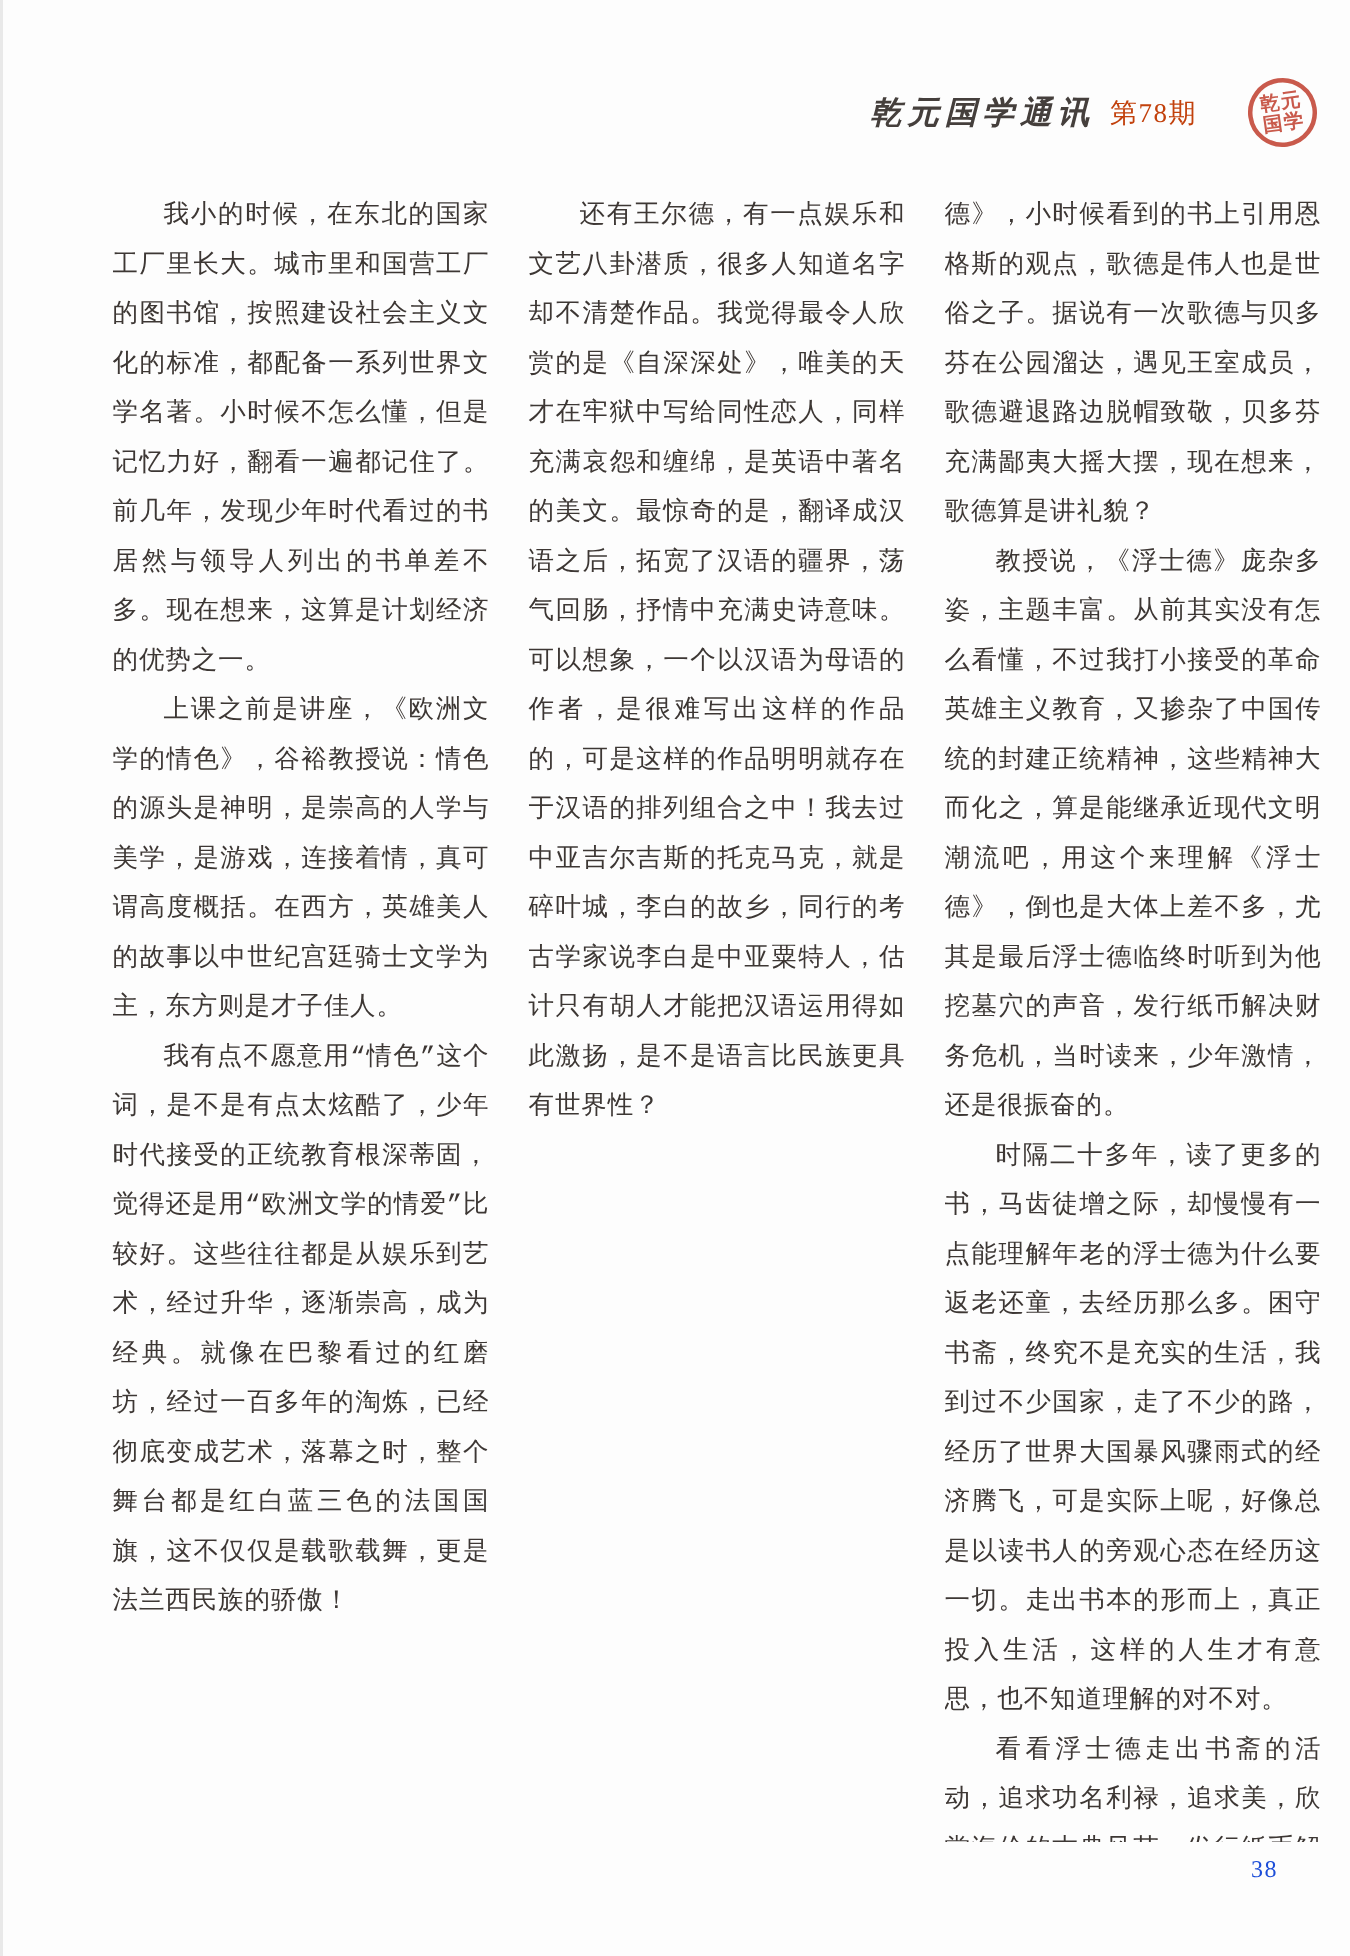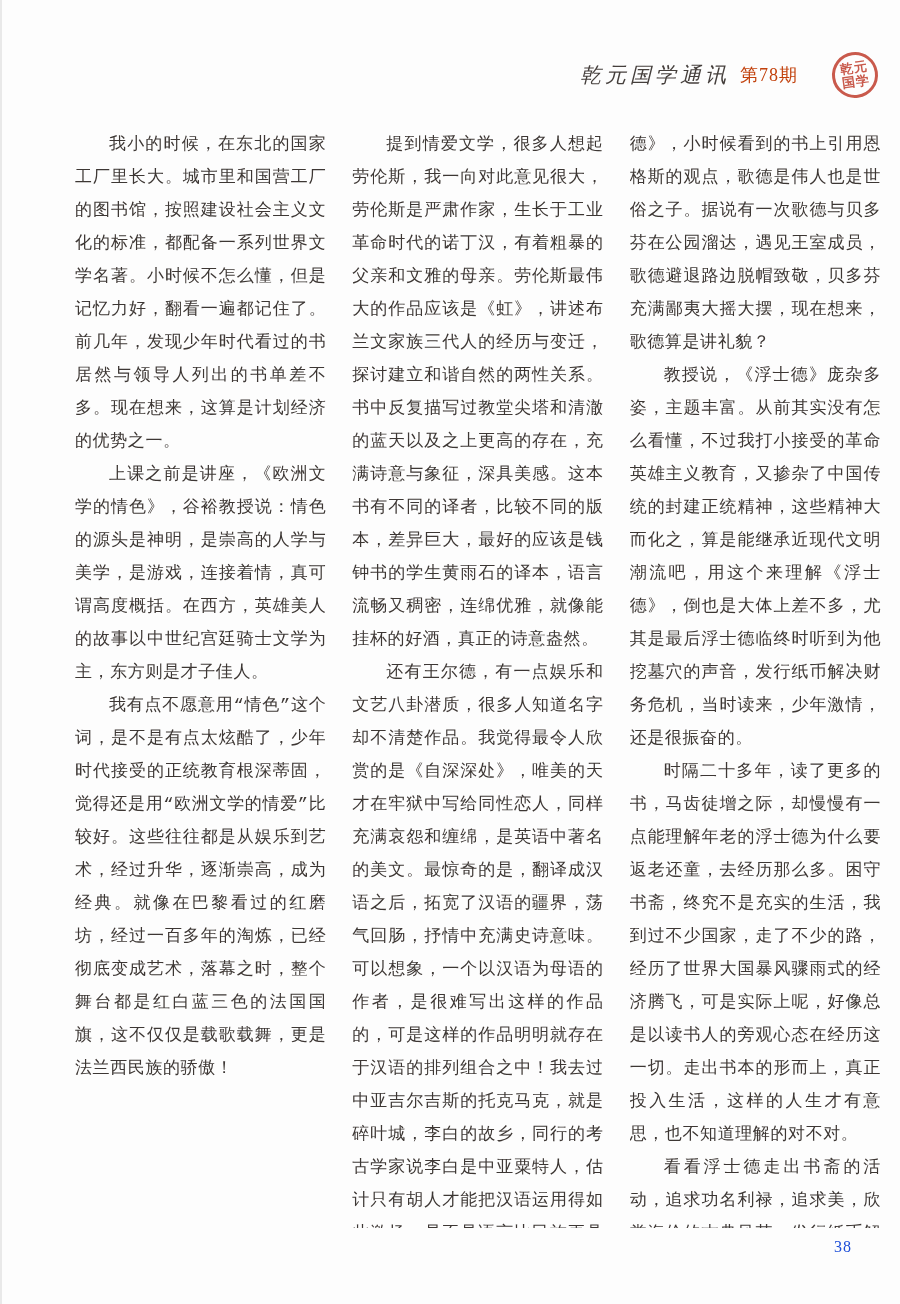--- a/index.html
+++ b/index.html
@@ -19,21 +19,21 @@
   .header{
     position:absolute;top:52px;right:0;left:0;height:52px;
   }
   .header-inner{
     position:absolute;right:18px;top:0;
     display:flex;align-items:center;
   }
   .journal-title{
     font-size:21px;
     font-style:italic;
-    font-weight:normal;
+    font-weight:bold;
     letter-spacing:4px;
     color:#453f3c;
   }
   .issue-no{
     font-size:18px;
     margin-left:10px;
     letter-spacing:1px;
     color:#c2410c;
   }
   .seal{
@@ -105,21 +105,20 @@
   </div>
 </div>
 
 <div class="columns">
   <div class="column">
       <p class="indent">我小的时候，在东北的国家工厂里长大。城市里和国营工厂的图书馆，按照建设社会主义文化的标准，都配备一系列世界文学名著。小时候不怎么懂，但是记忆力好，翻看一遍都记住了。前几年，发现少年时代看过的书居然与领导人列出的书单差不多。现在想来，这算是计划经济的优势之一。</p>
       <p class="indent">上课之前是讲座，《欧洲文学的情色》，谷裕教授说：情色的源头是神明，是崇高的人学与美学，是游戏，连接着情，真可谓高度概括。在西方，英雄美人的故事以中世纪宫廷骑士文学为主，东方则是才子佳人。</p>
       <p class="indent">我有点不愿意用“情色”这个词，是不是有点太炫酷了，少年时代接受的正统教育根深蒂固，觉得还是用“欧洲文学的情爱”比较好。这些往往都是从娱乐到艺术，经过升华，逐渐崇高，成为经典。就像在巴黎看过的红磨坊，经过一百多年的淘炼，已经彻底变成艺术，落幕之时，整个舞台都是红白蓝三色的法国国旗，这不仅仅是载歌载舞，更是法兰西民族的骄傲！</p>
     </div>
   <div class="column">
-      <p class="indent">提到情爱文学，很多人想起劳伦斯，我一向对此意见很大，劳伦斯是严肃作家，生长于工业革命时代的诺丁汉，有着粗暴的父亲和文雅的母亲。劳伦斯最伟大的作品应该是《虹》，讲述布兰文家族三代人的经历与变迁，探讨建立和谐自然的两性关系。书中反复描写过教堂尖塔和清澈的蓝天以及之上更高的存在，充满诗意与象征，深具美感。这本书有不同的译者，比较不同的版本，差异巨大，最好的应该是钱钟书的学生黄雨石的译本，语言流畅又稠密，连绵优雅，就像能挂杯的好酒，真正的诗意盎然。</p>
       <p class="indent">还有王尔德，有一点娱乐和文艺八卦潜质，很多人知道名字却不清楚作品。我觉得最令人欣赏的是《自深深处》，唯美的天才在牢狱中写给同性恋人，同样充满哀怨和缠绵，是英语中著名的美文。最惊奇的是，翻译成汉语之后，拓宽了汉语的疆界，荡气回肠，抒情中充满史诗意味。可以想象，一个以汉语为母语的作者，是很难写出这样的作品的，可是这样的作品明明就存在于汉语的排列组合之中！我去过中亚吉尔吉斯的托克马克，就是碎叶城，李白的故乡，同行的考古学家说李白是中亚粟特人，估计只有胡人才能把汉语运用得如此激扬，是不是语言比民族更具有世界性？</p>
     </div>
   <div class="column">
       <p>德》，小时候看到的书上引用恩格斯的观点，歌德是伟人也是世俗之子。据说有一次歌德与贝多芬在公园溜达，遇见王室成员，歌德避退路边脱帽致敬，贝多芬充满鄙夷大摇大摆，现在想来，歌德算是讲礼貌？</p>
       <p class="indent">教授说，《浮士德》庞杂多姿，主题丰富。从前其实没有怎么看懂，不过我打小接受的革命英雄主义教育，又掺杂了中国传统的封建正统精神，这些精神大而化之，算是能继承近现代文明潮流吧，用这个来理解《浮士德》，倒也是大体上差不多，尤其是最后浮士德临终时听到为他挖墓穴的声音，发行纸币解决财务危机，当时读来，少年激情，还是很振奋的。</p>
       <p class="indent">时隔二十多年，读了更多的书，马齿徒增之际，却慢慢有一点能理解年老的浮士德为什么要返老还童，去经历那么多。困守书斋，终究不是充实的生活，我到过不少国家，走了不少的路，经历了世界大国暴风骤雨式的经济腾飞，可是实际上呢，好像总是以读书人的旁观心态在经历这一切。走出书本的形而上，真正投入生活，这样的人生才有意思，也不知道理解的对不对。</p>
       <p class="indent">看看浮士德走出书斋的活动，追求功名利禄，追求美，欣赏海伦的古典风范，发行纸币解决财务危机，为人类造福拦堤造海，一个四面出击志趣多元的人，越看越觉得浮士德具有现代性，像浮躁的现代人。另一方面，有人说魔鬼梅菲斯特才是真正的主角，梅菲斯特更有表现力，在剧中更有力的推动人性的展示，《三体》里面说：失去人性失去很多，失去兽性失去一切，好像有点同理。总之，《浮士德》是一本大书。</p>
     </div>
 </div>
 

